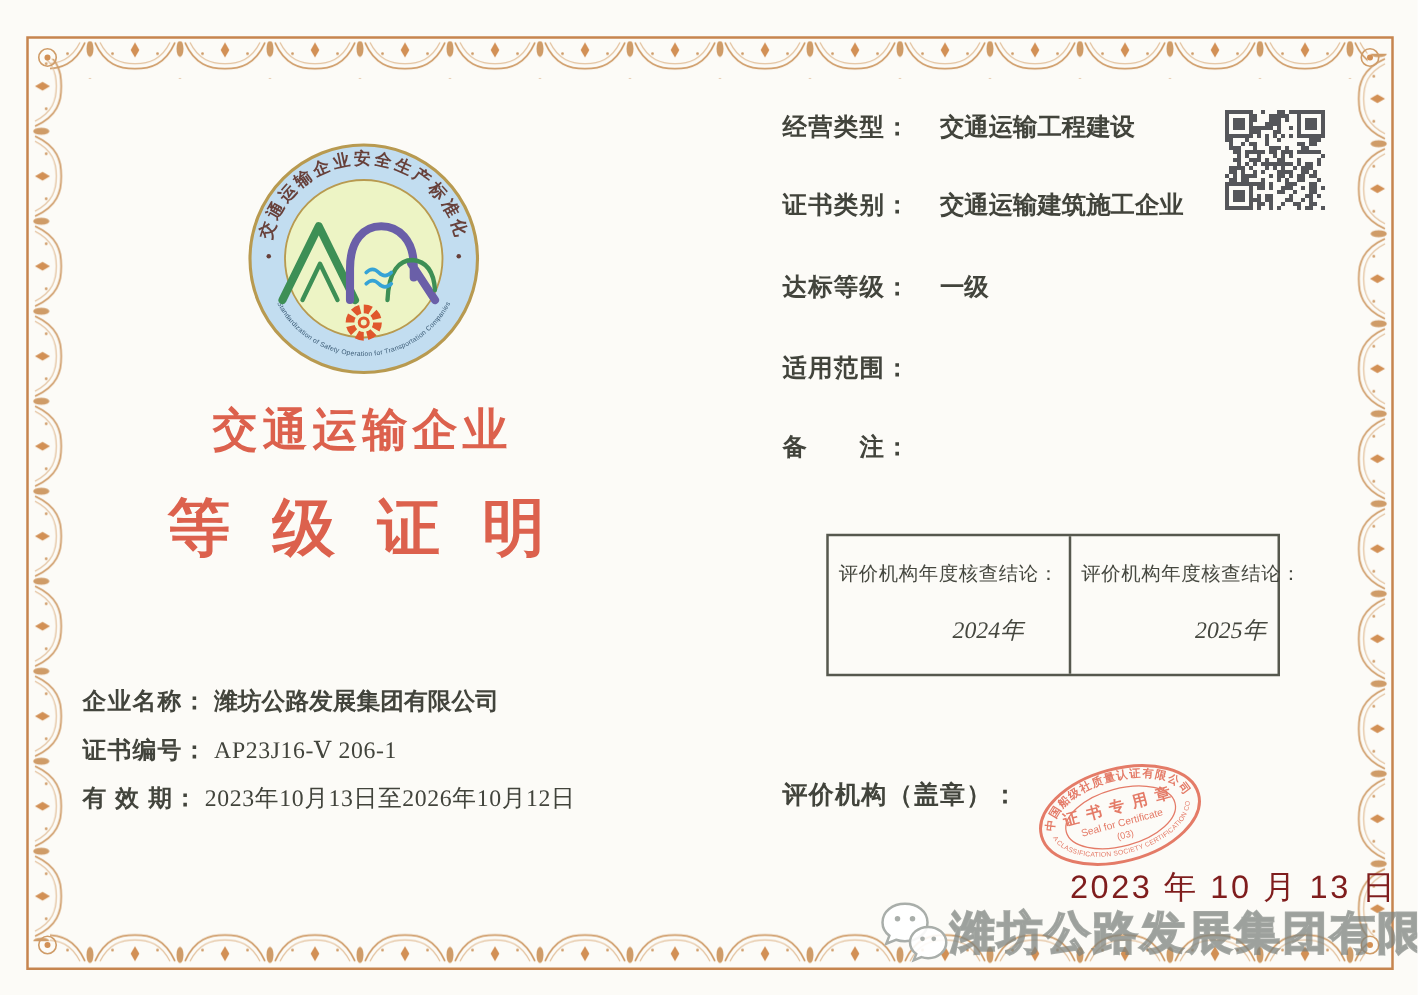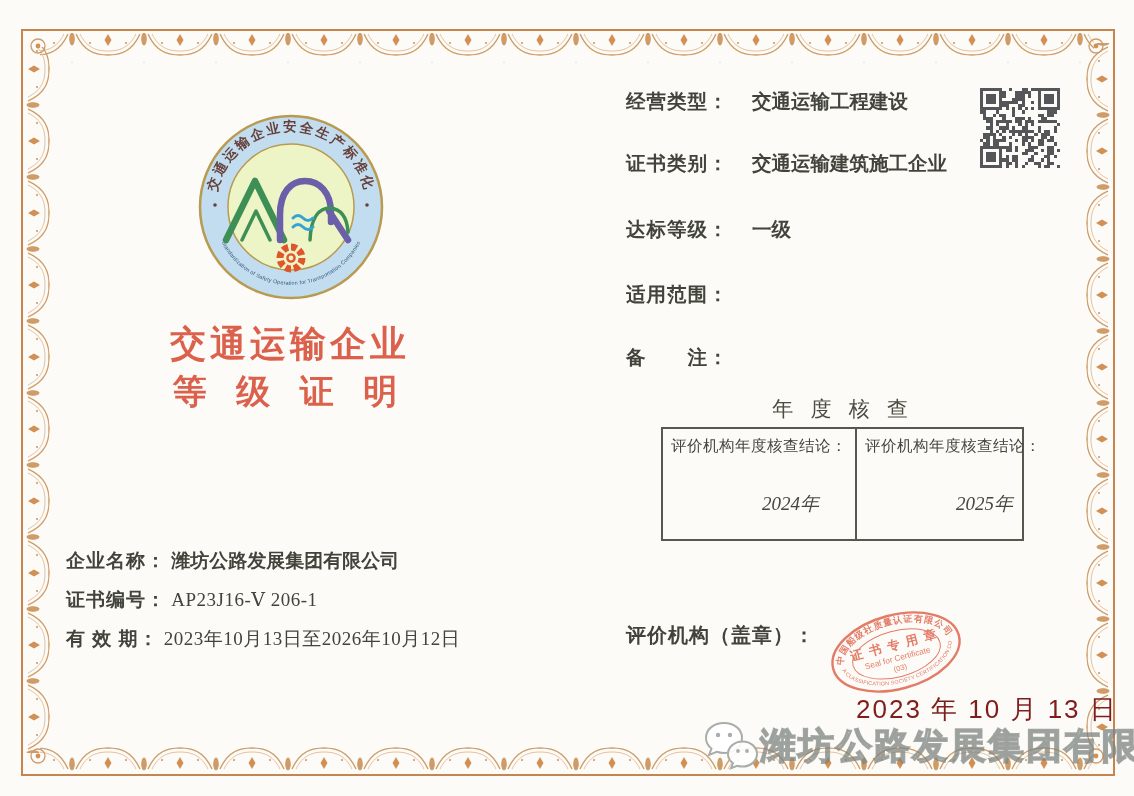--- a/index.html
+++ b/index.html
@@ -11,21 +11,21 @@
     border:2.5px solid #c6854f;box-sizing:border-box;pointer-events:none;}
   .ornament-layer{position:absolute;left:0;top:0;width:1134px;height:796px;pointer-events:none;}
 
   
   .emblem{position:absolute;left:196px;top:112px;width:190px;height:190px;}
 
   
   .title-block{position:absolute;left:58px;top:320px;width:464px;text-align:center;color:#dc614d;}
   .title-l1{font-size:36px;font-weight:700;letter-spacing:4px;}
   .title-l2{font-size:37px;font-weight:700;letter-spacing:2px;margin-top:12px;}
-  .title-l3{font-size:34px;font-weight:700;letter-spacing:10px;margin-top:0;}
+  .title-l3{font-size:50px;font-weight:700;letter-spacing:10px;margin-top:20px;}
 
   
   .company-block{position:absolute;left:66px;top:548px;color:#42443c;}
   .crow{margin-bottom:13px;font-size:19px;white-space:nowrap;}
   .crow .lab{font-weight:700;letter-spacing:1px;}
   .crow .val{font-weight:600;}
   .crow .val.serif{font-family:"Liberation Serif","DejaVu Serif",serif;font-weight:400;letter-spacing:.5px;}
 
   
   .drow{position:absolute;left:626px;font-size:19.5px;color:#42443c;white-space:nowrap;}
@@ -33,21 +33,21 @@
   .drow .val{font-weight:600;margin-left:18px;}
 
   
   .qr{position:absolute;left:980px;top:88px;width:80px;height:80px;}
 
   
   .ar-title{position:absolute;left:660px;top:395px;width:366px;text-align:center;
     font-size:21px;letter-spacing:6px;color:#4a4c42;font-family:"Liberation Serif","DejaVu Serif",serif;}
   .review-table{position:absolute;left:661px;top:427px;width:363px;height:114px;
     border:2px solid #56584e;box-sizing:border-box;display:flex;}
-  .review-cell{flex:1;position:relative;padding:7px 8px;box-sizing:border-box;
+  .review-cell{flex:1;position:relative;padding:20px 8px;box-sizing:border-box;
     font-family:"Liberation Serif","DejaVu Serif",serif;color:#45473f;}
   .review-cell:first-child{border-right:2px solid #56584e;}
   .cell-h{font-size:15.5px;letter-spacing:.5px;white-space:nowrap;}
   .cell-y{position:absolute;right:36px;top:62px;font-size:19px;font-style:italic;}
 
   
   .issuer-label{position:absolute;left:626px;top:622px;font-size:20px;font-weight:700;
     color:#42443c;letter-spacing:1px;}
   .seal{position:absolute;left:820px;top:596px;width:152px;height:112px;opacity:.85;}
   .issue-date{position:absolute;left:856px;top:692px;font-size:26px;letter-spacing:2px;
@@ -484,21 +484,20 @@
       <rect x="6" y="24" width="1" height="1" fill="#55565a"></rect>
       <rect x="8" y="24" width="1" height="1" fill="#55565a"></rect>
       <rect x="11" y="24" width="1" height="1" fill="#55565a"></rect>
       <rect x="13" y="24" width="1" height="1" fill="#55565a"></rect>
       <rect x="18" y="24" width="1" height="1" fill="#55565a"></rect>
       <rect x="20" y="24" width="1" height="1" fill="#55565a"></rect>
       <rect x="21" y="24" width="1" height="1" fill="#55565a"></rect>
       <rect x="24" y="24" width="1" height="1" fill="#55565a"></rect>
     </svg>
 
-  <div class="ar-title">年 度 核 查</div>
   <div class="review-table">
     <div class="review-cell">
       <div class="cell-h">评价机构年度核查结论：</div>
       <div class="cell-y">2024年</div>
     </div>
     <div class="review-cell">
       <div class="cell-h">评价机构年度核查结论：</div>
       <div class="cell-y">2025年</div>
     </div>
   </div>

